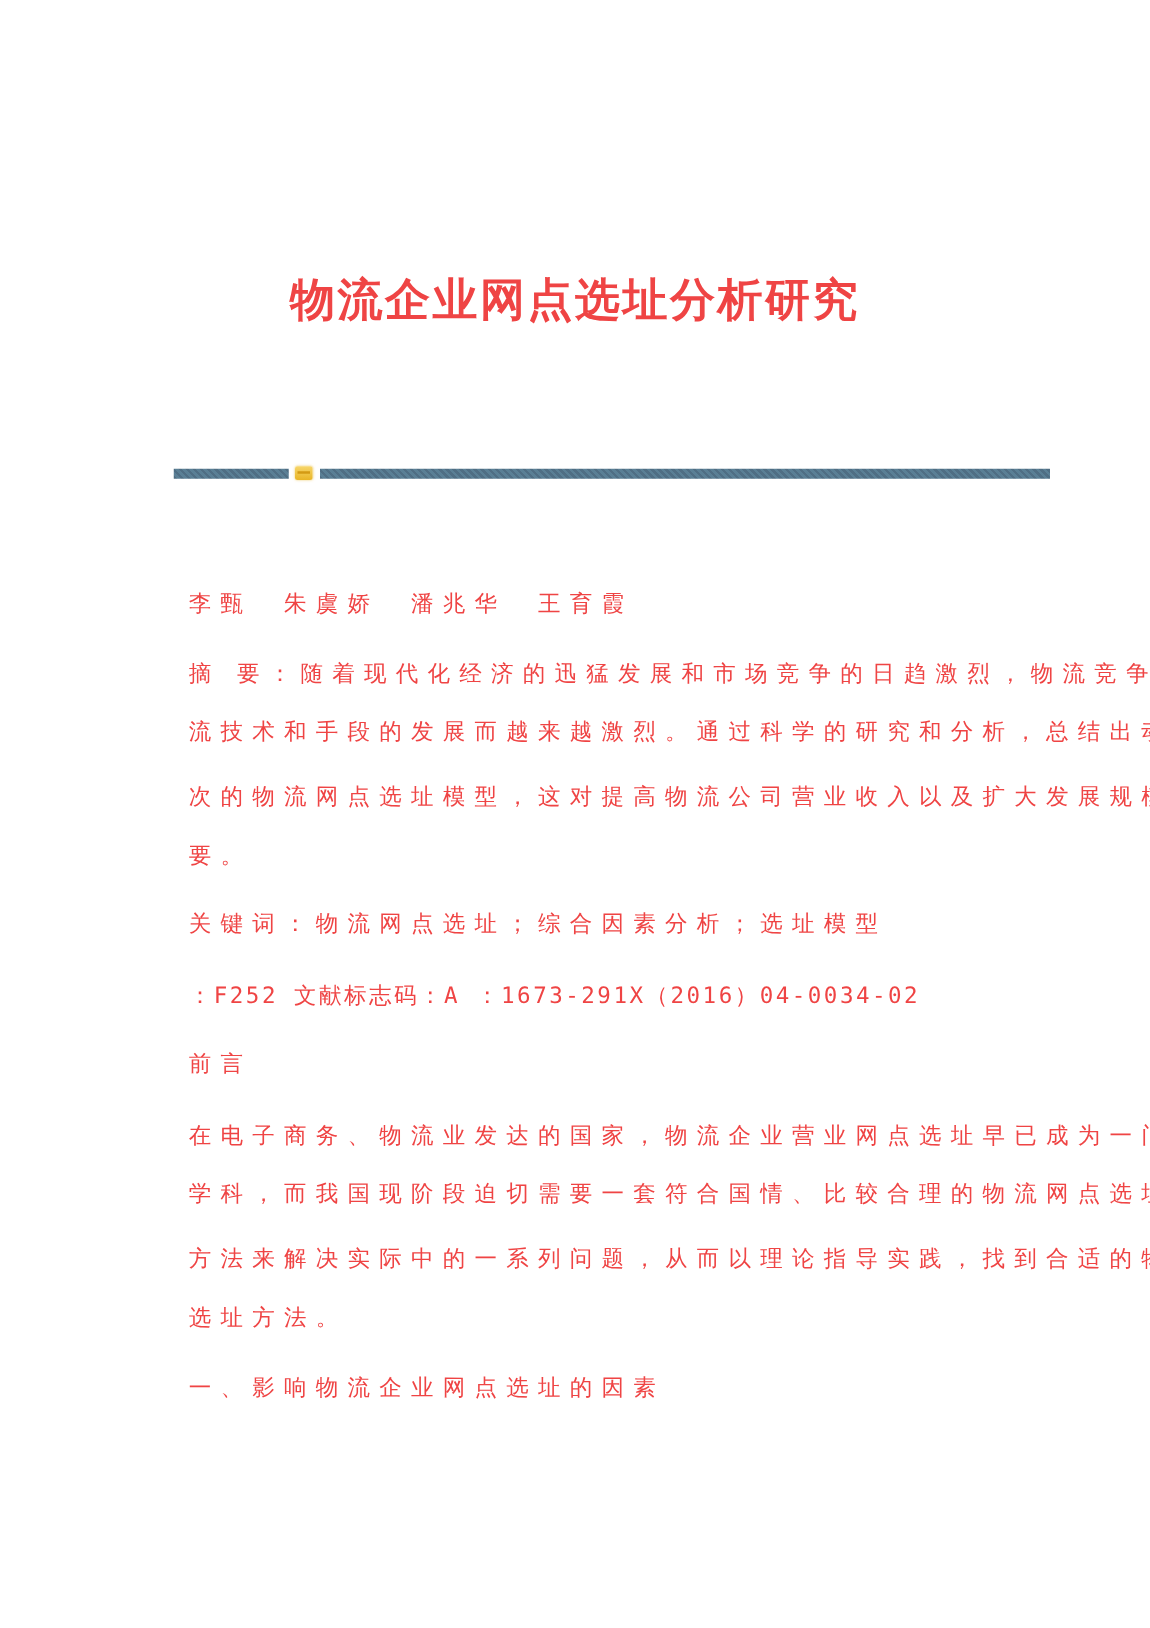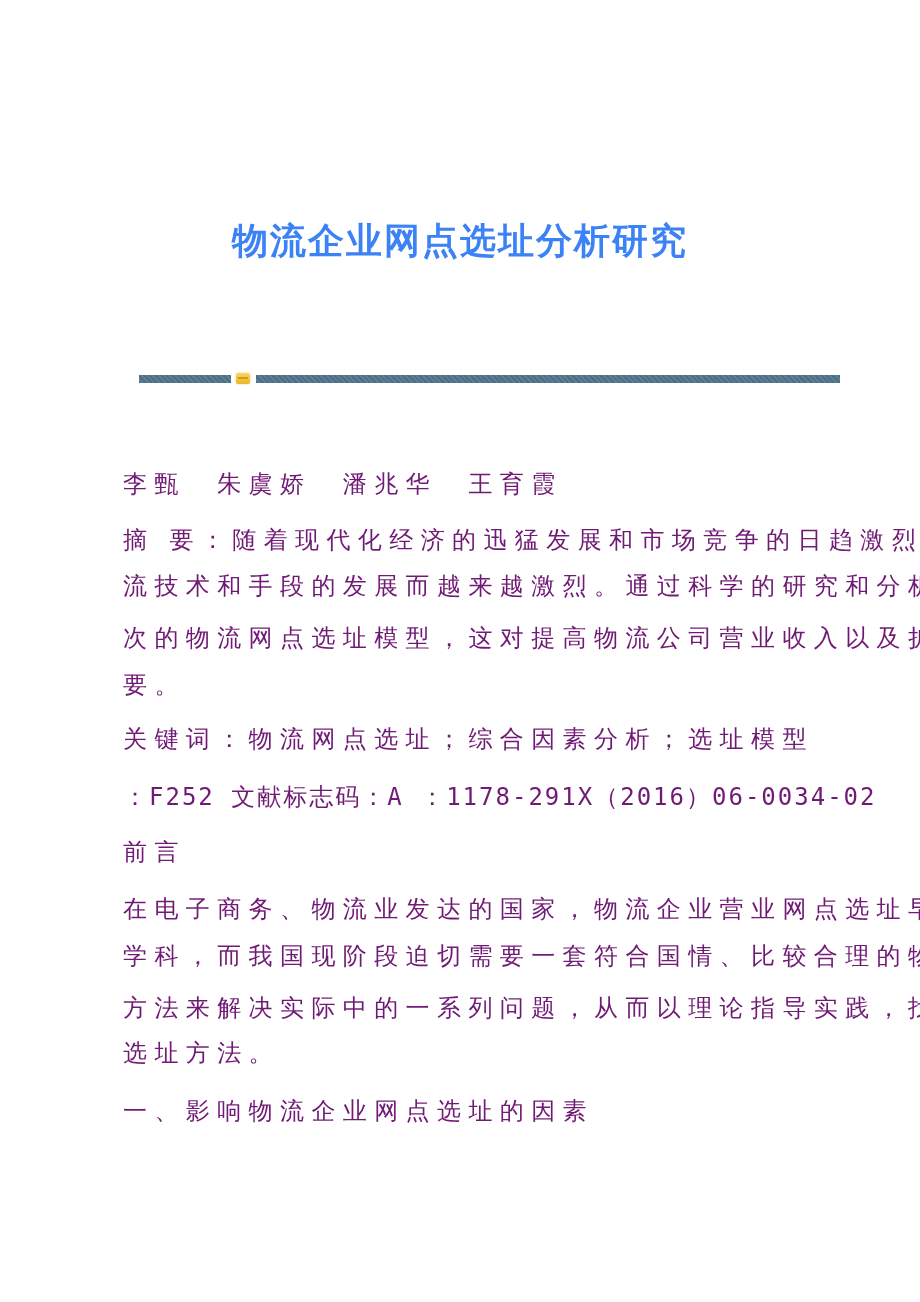--- a/index.html
+++ b/index.html
@@ -18,21 +18,21 @@
     .title {
       position: absolute;
       left: 0;
       top: 214px;
       width: 920px;
       text-align: center;
       font-family: "DejaVu Serif", "Liberation Serif", serif;
       font-size: 36px;
       font-weight: bold;
       letter-spacing: 2px;
-      color: #3b82f6;
+      color: #ef4444;
       line-height: 52px;
     }
     .divider {
       position: absolute;
       top: 375px;
       height: 8px;
       background: repeating-linear-gradient(45deg, #4f6e84 0px, #4f6e84 2px, #5a7f95 2px, #5a7f95 4px);
     }
     .divider.left {
       left: 139px;
@@ -54,43 +54,43 @@
     }
     .divider-ornament::after {
       content: "";
       position: absolute;
       left: 2px;
       top: 4px;
       width: 10px;
       height: 2px;
       background: #d39a14;
     }
-    .line { position: absolute; left: 123px; font-size: 24px; letter-spacing: 7.4px; color: #701a75; white-space: nowrap; line-height: 24px; }
+    .line { position: absolute; left: 151px; font-size: 18px; letter-spacing: 7.4px; color: #ef4444; white-space: nowrap; line-height: 24px; }
     .mono-mix { letter-spacing: 2px; }
   </style>
 </head>
 <body>
 
 <div class="title">物流企业网点选址分析研究</div>
 
 <div class="divider left"></div>
 <div class="divider-ornament"></div>
 <div class="divider right"></div>
 
 <div class="line" style="top:472px;">李甄　朱虞娇　潘兆华　王育霞</div>
 
 <div class="line" style="top:528px;">摘 要：随着现代化经济的迅猛发展和市场竞争的日趋激烈，物流竞争也随着物</div>
 <div class="line" style="top:574px;">流技术和手段的发展而越来越激烈。通过科学的研究和分析，总结出动态两层</div>
 <div class="line" style="top:626px;">次的物流网点选址模型，这对提高物流公司营业收入以及扩大发展规模至关重</div>
 <div class="line" style="top:673px;">要。</div>
 
 <div class="line" style="top:729px;font-family:Liberation Mono, monospace;">关键词：物流网点选址；综合因素分析；选址模型</div>
 
-<div class="line mono-mix" style="top:785px; font-family:'DejaVu Sans Mono','Liberation Mono',monospace;">：F252 文献标志码：A ：1178-291X（2016）06-0034-02</div>
+<div class="line mono-mix" style="top:785px; font-family:'DejaVu Sans Mono','Liberation Mono',monospace;">：F252 文献标志码：A ：1673-291X（2016）04-0034-02</div>
 
 <div class="line" style="top:840px;">前言</div>
 
 <div class="line" style="top:897px;">在电子商务、物流业发达的国家，物流企业营业网点选址早已成为一门独立的</div>
 <div class="line" style="top:944px;">学科，而我国现阶段迫切需要一套符合国情、比较合理的物流网点选址理论和</div>
 <div class="line" style="top:996px;">方法来解决实际中的一系列问题，从而以理论指导实践，找到合适的物流网点</div>
-<div class="line" style="top:1043px;font-family:Liberation Mono, monospace;">选址方法。</div>
+<div class="line" style="top:1043px;">选址方法。</div>
 
 <div class="line" style="top:1099px;text-align:right;">一、影响物流企业网点选址的因素</div>
 
 </body></html>

